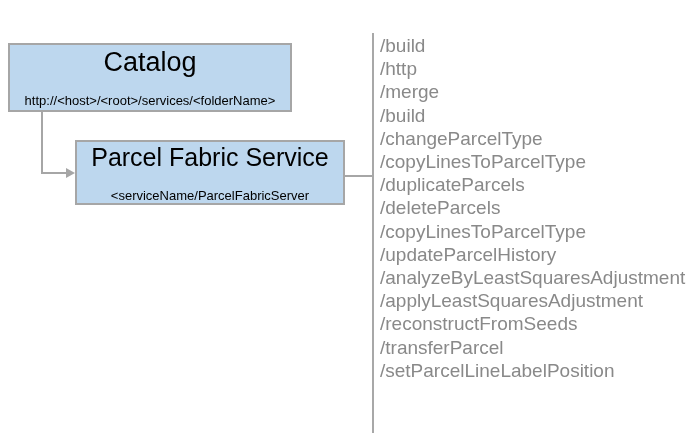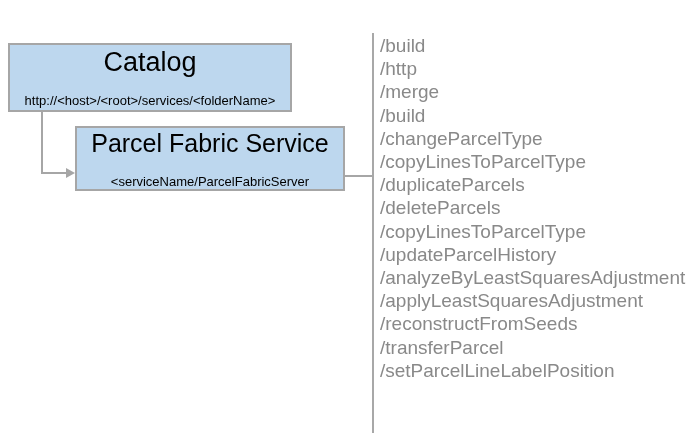--- a/index.html
+++ b/index.html
@@ -27,21 +27,21 @@
     text-align: center;
   }
   .box.catalog {
     left: 8px;
     top: 43px;
     width: 284px;
     height: 69px;
   }
   .box.service {
     left: 75px;
-    top: 126px;
+    top: 140px;
     width: 270px;
     height: 65px;
     align-items: center;
   }
   .box-title {
     color: #000000;
     font-size: 25px;
     line-height: 30px;
     white-space: nowrap;
   }

